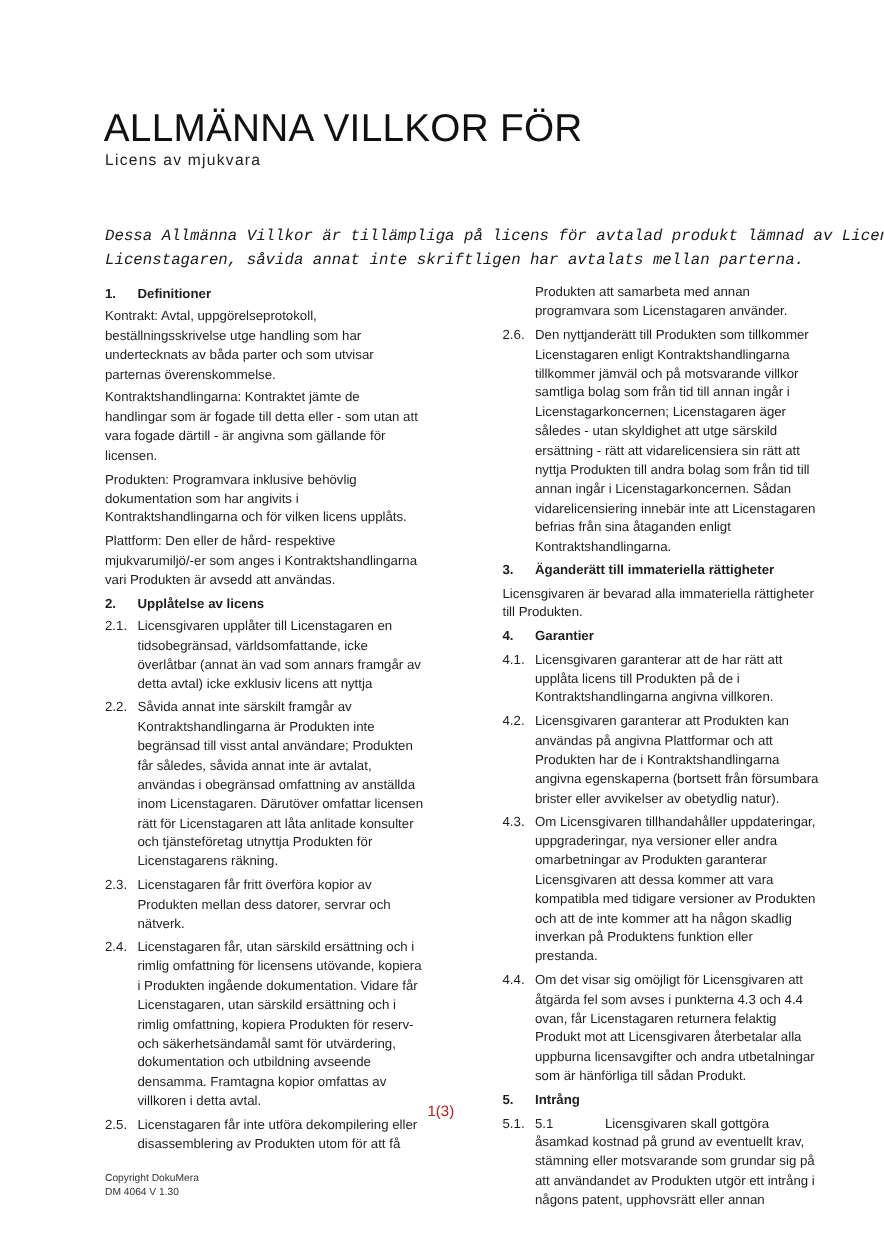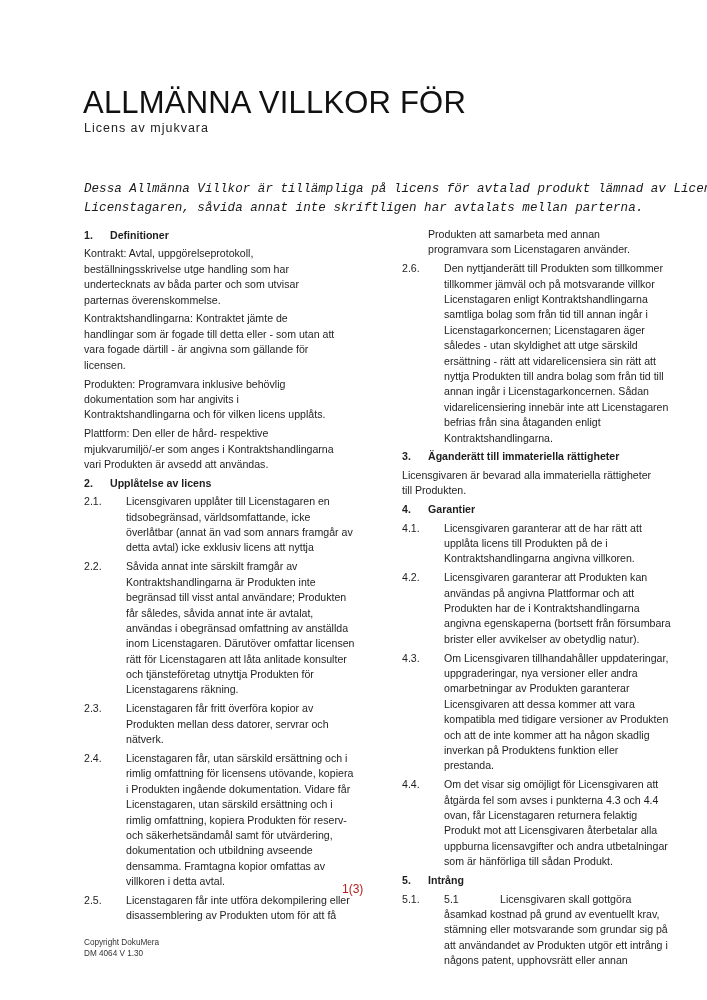--- a/index.html
+++ b/index.html
@@ -13,21 +13,21 @@
   .intro { position: absolute; left: 84px; top: 180px; width: 560px; font-size: 12.6px;
            font-style: italic; line-height: 19px; color: #1a1a1a; font-family: Liberation Mono, monospace; }
   .intro div { white-space: nowrap; }
   .col { position: absolute; top: 227px; font-size: 10.6px; line-height: 15.4px; color: #1e1e1e; }
   .col-left { left: 84px; width: 270px; }
   .col-right { left: 369px; width: 272px; top: 227px; margin-left: 33px; }
   .line { white-space: nowrap; height: 15.4px; }
   .heading { font-weight: bold; display: flex; margin-top: 1px; margin-bottom: 3px; }
   .heading .num { width: 26px; }
   .para { margin-bottom: 3.5px; }
-  .item { display: flex; margin-bottom: 3.5px; gap: 16px; }
+  .item { display: flex; margin-bottom: 3.5px; }
   .item .num { width: 26px; flex: none; }
   .item .txt { flex: 1; }
   .cont { padding-left: 26px; margin-bottom: 3.5px; }
   .pagenum { position: absolute; left: 342px; top: 882px; font-size: 12px; color: #b91c1c; }
   .footer { position: absolute; left: 84px; top: 938px; font-size: 8.2px; line-height: 10.5px; color: #333; }
   .tab { display: inline-block; width: 56px; }
 </style>
 </head>
 <body>
 
@@ -135,22 +135,22 @@
   <div class="col col-right">
     <div class="cont">
       <div class="line">Produkten att samarbeta med annan</div>
       <div class="line">programvara som Licenstagaren använder.</div>
     </div>
 
     <div class="item">
       <span class="num">2.6.</span>
       <div class="txt">
         <div class="line">Den nyttjanderätt till Produkten som tillkommer</div>
+        <div class="line">Licenstagaren enligt Kontraktshandlingarna</div>
         <div class="line">tillkommer jämväl och på motsvarande villkor</div>
-        <div class="line">Licenstagaren enligt Kontraktshandlingarna</div>
         <div class="line">samtliga bolag som från tid till annan ingår i</div>
         <div class="line">Licenstagarkoncernen; Licenstagaren äger</div>
         <div class="line">således - utan skyldighet att utge särskild</div>
         <div class="line">ersättning - rätt att vidarelicensiera sin rätt att</div>
         <div class="line">nyttja Produkten till andra bolag som från tid till</div>
         <div class="line">annan ingår i Licenstagarkoncernen. Sådan</div>
         <div class="line">vidarelicensiering innebär inte att Licenstagaren</div>
         <div class="line">befrias från sina åtaganden enligt</div>
         <div class="line">Kontraktshandlingarna.</div>
       </div>

